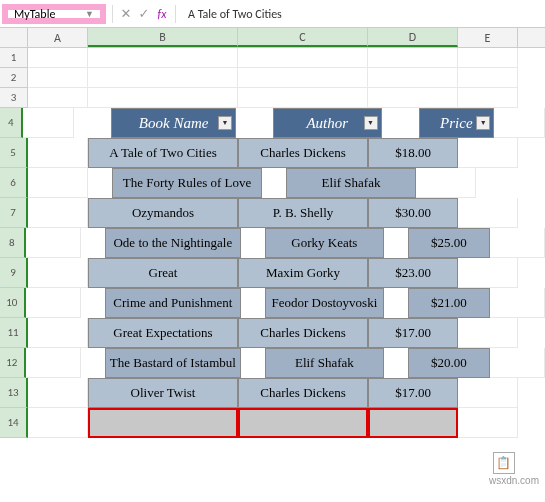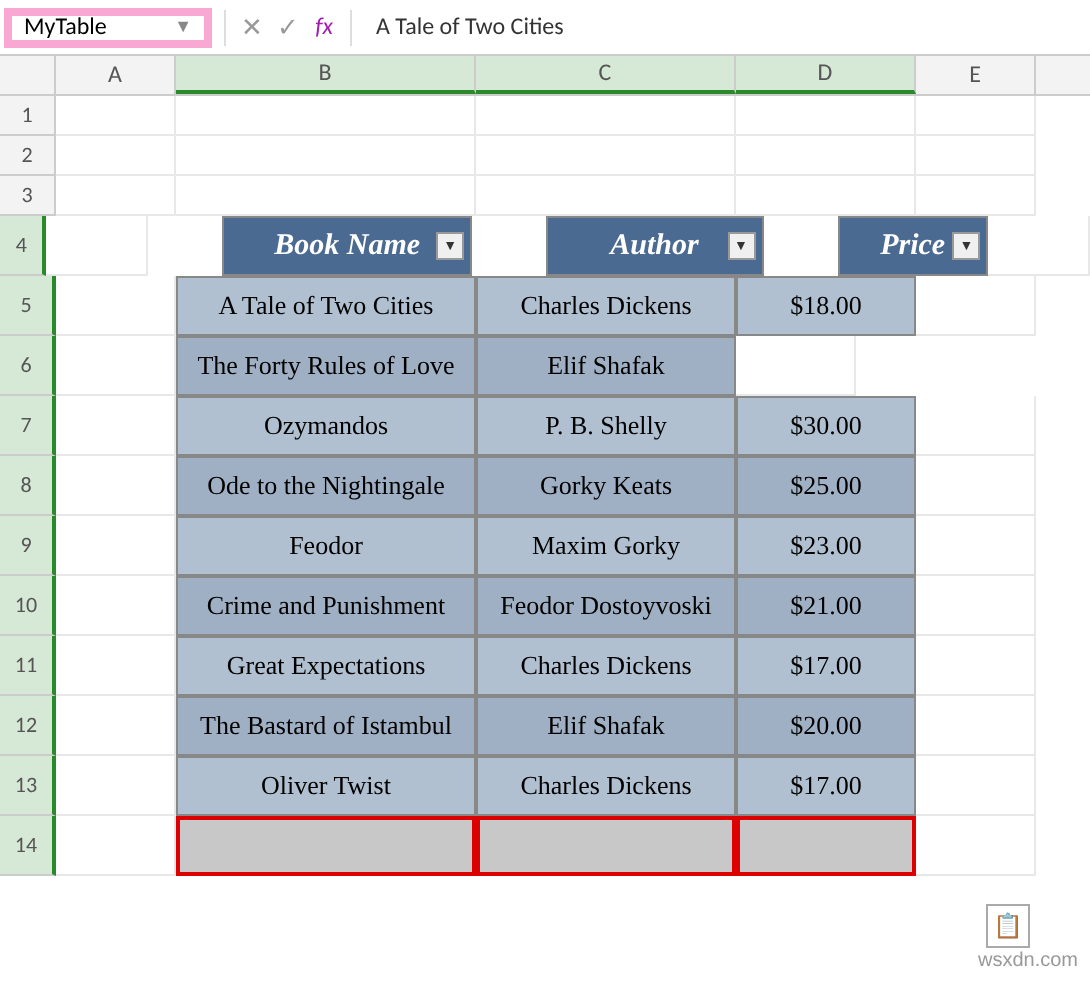--- a/index.html
+++ b/index.html
@@ -1,19 +1,19 @@
 <!DOCTYPE html>
 <html><head>
   <meta charset="utf-8">
   <style>
     * { box-sizing: border-box; margin: 0; padding: 0; }
     body { font-family: Calibri, Arial, sans-serif; font-size: 12px; background: #fff; width: 545px; height: 502px; overflow: hidden; position: relative; }
     
     .formula-bar { display: flex; align-items: center; height: 28px; border-bottom: 1px solid #ccc; background: #fff; }
-    .name-box { width: 104px; height: 20px; border: 4px solid #f9a8d4; margin: 0 2px; display: flex; align-items: center; padding: 0 6px; background: #fff; justify-content: space-between; }
+    .name-box { width: 104px; height: 20px; border: 6px solid #f9a8d4; margin: 0 2px; display: flex; align-items: center; padding: 0 6px; background: #fff; justify-content: space-between; }
     .name-box-dd { color: #888; font-size: 9px; }
     .fb-divider { width: 1px; height: 18px; background: #ddd; margin: 0 4px; }
     .fb-btn { width: 18px; text-align: center; color: #999; font-size: 13px; cursor: default; }
     .fx { font-style: italic; font-size: 12px; color: #a21caf; }
     .formula-input { flex: 1; padding: 0 8px; color: #333; height: 100%; display: flex; align-items: center; }
     
     .grid-area { position: relative; }
     .col-headers { display: flex; height: 20px; background: #f3f3f3; border-bottom: 1px solid #ccc; }
     .corner { width: 28px; border-right: 1px solid #ccc; background: #f3f3f3; }
     .col-h { border-right: 1px solid #ccc; display: flex; align-items: center; justify-content: center; color: #555; font-size: 12px; background: #f3f3f3; }
@@ -24,24 +24,24 @@
     .col-d { width: 90px; }
     .col-e { width: 60px; }
     
     .row { display: flex; }
     .row-h { width: 28px; border-right: 1px solid #ccc; border-bottom: 1px solid #ccc; display: flex; align-items: center; justify-content: center; color: #555; font-size: 11px; background: #f3f3f3; }
     .row-h.sel { background: #d6e8d6; border-right: 2px solid #2a8a2a; }
     .cell { border-right: 1px solid #e8e8e8; border-bottom: 1px solid #e8e8e8; display: flex; align-items: center; padding: 0 4px; background: #fff; }
     .r-short { height: 20px; }
     .r-tall { height: 30px; }
     
-    .tbl-header { background: #4a6a92 !important; color: #fff; font-family: 'Times New Roman', serif; font-style: italic; font-weight: bold; font-size: 15px; justify-content: center; border: 1px solid #888 !important; position: relative; margin-left: 37px; }
+    .tbl-header { background: #4a6a92 !important; color: #fff; font-family: 'Times New Roman', serif; font-style: italic; font-weight: normal; font-size: 15px; justify-content: center; border: 1px solid #888 !important; position: relative; margin-left: 37px; }
     .filter-btn { position: absolute; right: 3px; width: 14px; height: 14px; background: #f0f0f0; border: 1px solid #999; display: flex; align-items: center; justify-content: center; font-size: 7px; color: #333; }
     .tbl-cell { background: #b0c0d0 !important; color: #000; font-family: 'Times New Roman', serif; font-size: 13px; justify-content: center; border: 1px solid #888 !important; }
-    .tbl-cell.alt { background: #a0b0c4 !important; }
+    .tbl-cell.alt { background: #a0b0c4 !important; margin-left: 24px; }
     .empty-row-highlight { border: 2px solid #d00 !important; background: #c8c8c8 !important; }
     
     .watermark { position: absolute; bottom: 16px; right: 6px; color: #999; font-size: 10px; font-family: Arial; }
     .paste-icon { position: absolute; right: 30px; bottom: 28px; width: 22px; height: 22px; border: 1px solid #aaa; background: #fff; display: flex; align-items: center; justify-content: center; font-size: 12px; }
   </style>
 </head>
 <body>
 
 <div class="formula-bar">
   <div class="name-box">
@@ -137,21 +137,21 @@
         <div class="row-h r-tall sel">8</div>
         <div class="cell col-a r-tall"></div>
         <div class="cell col-b r-tall tbl-cell alt">Ode to the Nightingale</div>
         <div class="cell col-c r-tall tbl-cell alt">Gorky Keats</div>
         <div class="cell col-d r-tall tbl-cell alt">$25.00</div>
         <div class="cell col-e r-tall"></div>
       </div>
       <div class="row r-tall">
         <div class="row-h r-tall sel">9</div>
         <div class="cell col-a r-tall"></div>
-        <div class="cell col-b r-tall tbl-cell">Feodor</div>
+        <div class="cell col-b r-tall tbl-cell">Great</div>
         <div class="cell col-c r-tall tbl-cell">Maxim Gorky</div>
         <div class="cell col-d r-tall tbl-cell">$23.00</div>
         <div class="cell col-e r-tall"></div>
       </div>
       <div class="row r-tall">
         <div class="row-h r-tall sel">10</div>
         <div class="cell col-a r-tall"></div>
         <div class="cell col-b r-tall tbl-cell alt">Crime and Punishment</div>
         <div class="cell col-c r-tall tbl-cell alt">Feodor Dostoyvoski</div>
         <div class="cell col-d r-tall tbl-cell alt">$21.00</div>

